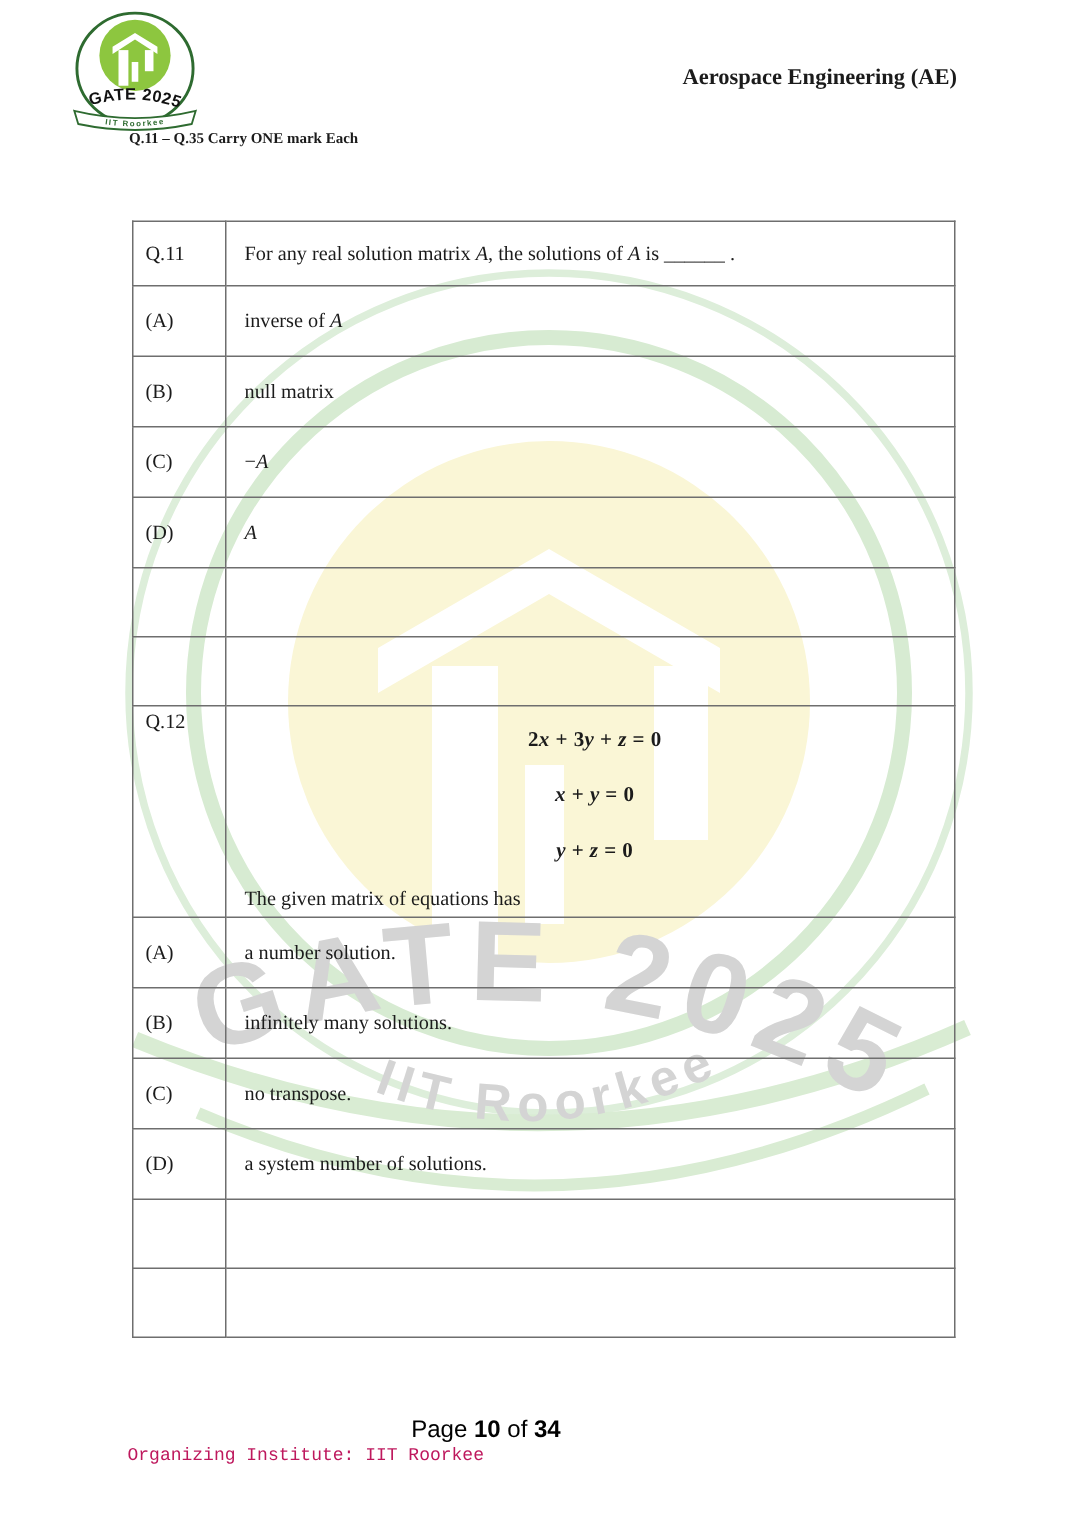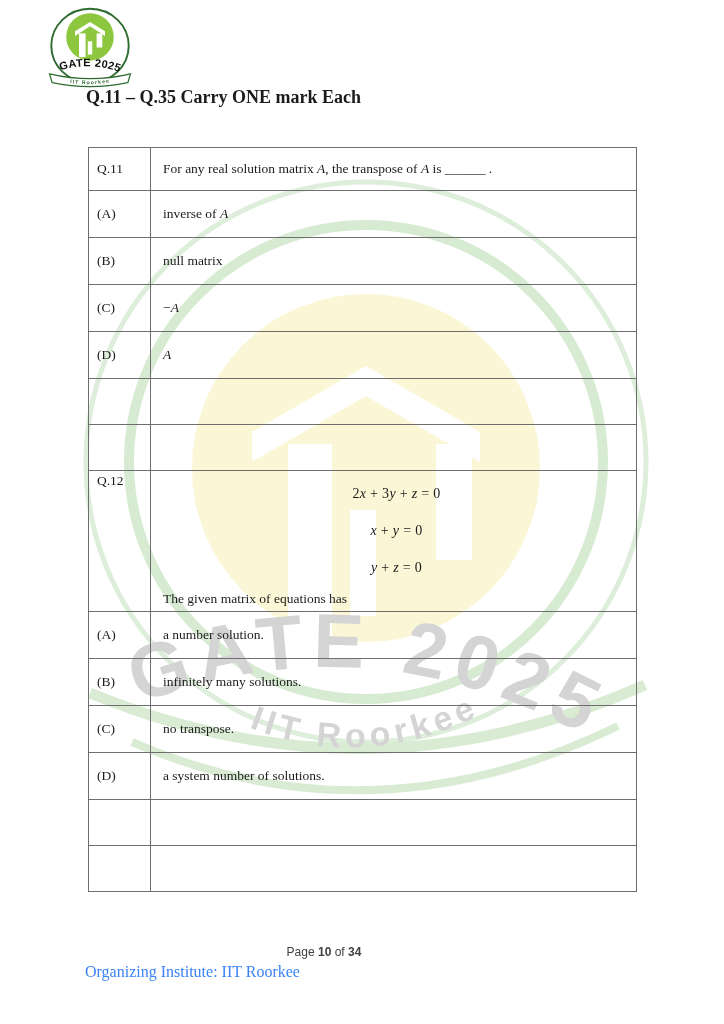--- a/index.html
+++ b/index.html
@@ -6,21 +6,21 @@
   .page{
     position:relative;width:724px;height:1024px;background:#ffffff;overflow:hidden;
     font-family:"Liberation Serif",serif;color:#1b1b1b;
   }
   
   .logo{position:absolute;left:46px;top:6px;width:88px;height:90px;z-index:2;}
   .header-title{
     position:absolute;top:44px;right:86px;font-size:15px;font-weight:bold;z-index:2;
   }
   .section-heading{
-    position:absolute;left:86px;top:87px;font-size:18px;font-weight:bold;z-index:2;
+    position:absolute;left:86px;top:87px;font-size:10px;font-weight:bold;z-index:2;
   }
   
   .watermark{position:absolute;left:0;top:0;width:724px;height:1024px;z-index:0;}
   
   .qtable{
     position:absolute;left:88px;top:147px;width:549px;z-index:1;
     border-collapse:collapse;table-layout:fixed;
   }
   .qtable td{
     border:1px solid #6e6e6e;background:transparent;
@@ -29,31 +29,31 @@
   }
   .qtable td.c1{width:47px;}
   .qtable td.c2{padding-left:12px;}
   tr.r-q{height:43px;}
   tr.r-opt{height:47px;}
   tr.r-empty{height:46px;}
   tr.r-q12{height:141px;}
   td.v-top{vertical-align:top;}
   .mi{font-style:italic;}
   .bd{font-weight:bold;}
-  .eq-block{padding-top:4px;}
+  .eq-block{padding-top:4px;font-weight:bold;}
   .eq-line{text-align:center;font-size:14px;height:37px;line-height:34px;letter-spacing:.3px;}
   .q-tail{margin-top:3px;}
   
   .page-indicator{
     position:absolute;left:0;top:945px;width:648px;text-align:center;z-index:2;
-    font-family:"Liberation Sans",sans-serif;font-size:12px;color:#404040;
+    font-family:"Liberation Sans",sans-serif;font-size:16px;color:#000000;
   }
   .organizer{
     position:absolute;left:85px;top:963px;z-index:2;
-    font-family:Liberation Serif, serif;font-size:16px;color:#3b82f6;
+    font-family:Liberation Mono, monospace;font-size:12px;color:#be185d;
   }
 </style>
 </head>
 <body>
 
 <div class="page">
 
   <svg class="logo" viewBox="0 0 100 100">
     <defs>
       <path id="lg-arc1" d="M 16,72 Q 50,62 84,74" fill="none"></path>
@@ -69,20 +69,21 @@
     </g>
     <text font-family="Liberation Sans, sans-serif" font-size="12.5" font-weight="bold" fill="#111111" letter-spacing="0.4">
       <textPath href="#lg-arc1" startOffset="50%" text-anchor="middle">GATE 2025</textPath>
     </text>
     <path d="M 4,76 Q 50,87 96,76 L 93,86 Q 50,95 7,86 Z" fill="#ffffff" stroke="#2e6b30" stroke-width="1.4"></path>
     <text font-family="Liberation Sans, sans-serif" font-size="6" font-weight="bold" fill="#2e6b30" letter-spacing="1.2">
       <textPath href="#lg-arc2" startOffset="50%" text-anchor="middle">IIT Roorkee</textPath>
     </text>
   </svg>
 
+  <div class="header-title">Aerospace Engineering (AE)</div>
   <div class="section-heading">Q.11 – Q.35 Carry ONE mark Each</div>
 
   <svg class="watermark" viewBox="0 0 724 1024" aria-hidden="true">
     <defs>
       <path id="wm-arc1" d="M 138,704 Q 368,616 590,738" fill="none"></path>
       <path id="wm-arc2" d="M 205,706 Q 362,796 524,690" fill="none"></path>
     </defs>
     <circle cx="366" cy="462" r="280" fill="none" stroke="#ddeeda" stroke-width="5"></circle>
     <circle cx="366" cy="462" r="237" fill="none" stroke="#d7ebd2" stroke-width="10"></circle>
     <circle cx="366" cy="468" r="174" fill="#faf6d6"></circle>
@@ -100,21 +101,21 @@
     <text font-family="Liberation Sans, sans-serif" font-size="34" font-weight="bold" fill="#d4d4d4" letter-spacing="5">
       <textPath href="#wm-arc2" startOffset="50%" text-anchor="middle">IIT Roorkee</textPath>
     </text>
   </svg>
 
   <table class="qtable">
     <tbody>
 
       <tr class="r-q">
         <td class="c1">Q.11</td>
-        <td class="c2"><span>For any real solution matrix </span><span class="mi">A</span><span>, the transpose of </span><span class="mi">A</span><span> is ______ .</span></td>
+        <td class="c2"><span>For any real solution matrix </span><span class="mi">A</span><span>, the solutions of </span><span class="mi">A</span><span> is ______ .</span></td>
       </tr>
       <tr class="r-opt">
         <td class="c1">(A)</td>
         <td class="c2"><span>inverse of </span><span class="mi">A</span></td>
       </tr>
       <tr class="r-opt">
         <td class="c1">(B)</td>
         <td class="c2"><span>null matrix</span></td>
       </tr>
       <tr class="r-opt">

